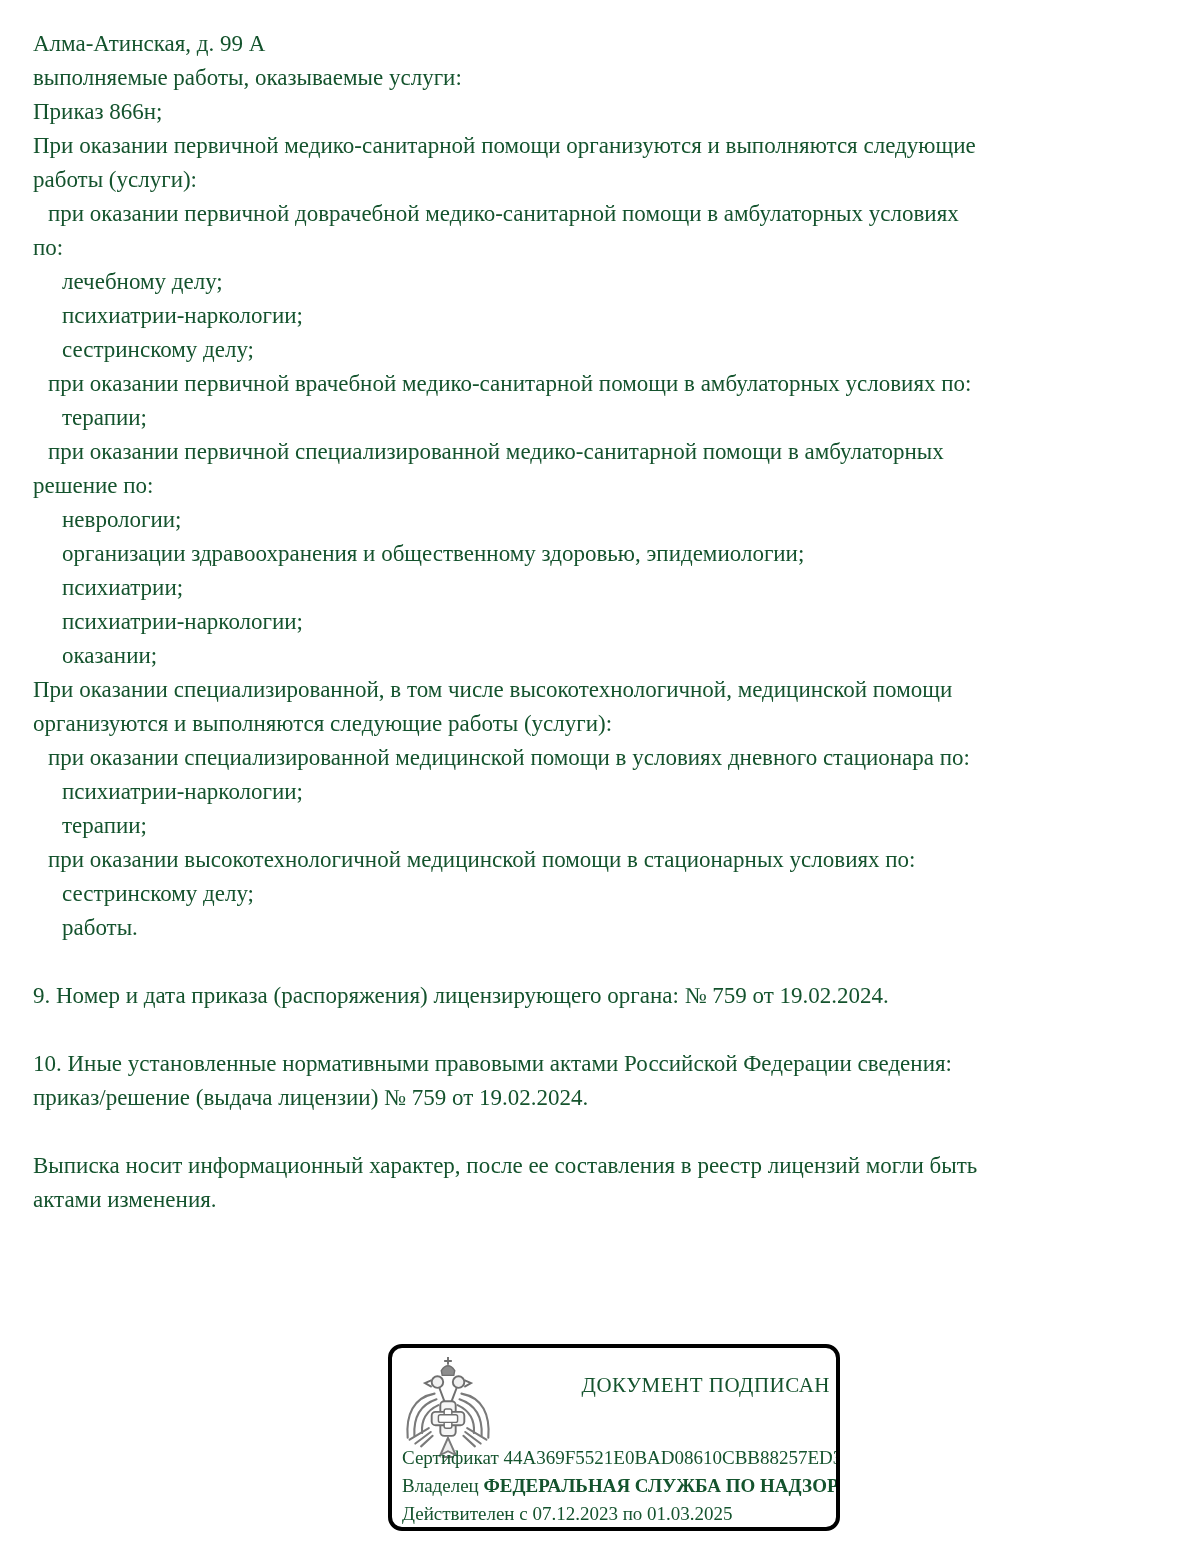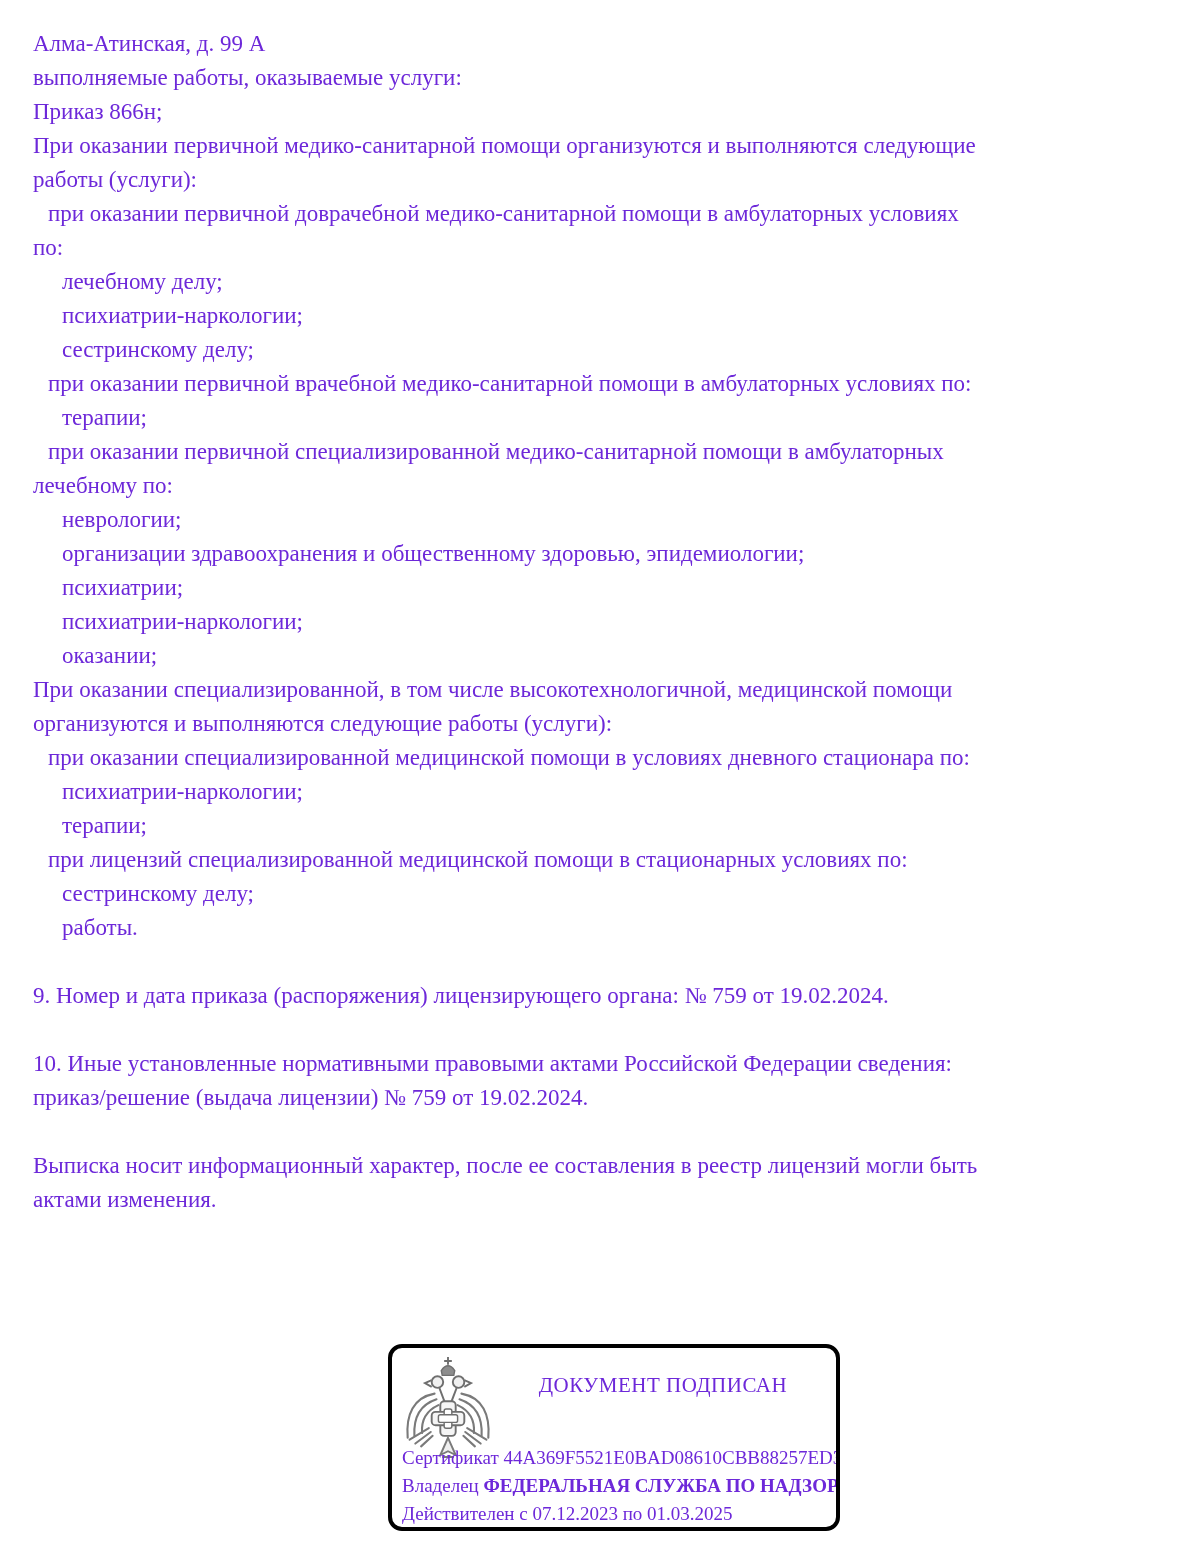--- a/index.html
+++ b/index.html
@@ -1,21 +1,21 @@
 <!DOCTYPE html>
 <html><head>
 <meta charset="utf-8">
 <style>
   html,body{margin:0;padding:0;background:#ffffff;}
   .page{
     position:relative;
     width:1200px;
     height:1568px;
     background:#ffffff;
-    color:#6d28d9;
+    color:#14532d;
     font-family:"Liberation Serif","DejaVu Serif",serif;
     overflow:hidden;
   }
   .doc-text{
     position:absolute;
     left:33px;
     top:27px;
     right:20px;
     font-size:23px;
     line-height:34px;
@@ -44,21 +44,21 @@
     left:8px;
     top:6px;
     width:96px;
     height:108px;
   }
   .stamp-title{
     position:absolute;
     left:104px;
     right:6px;
     top:24px;
-    text-align:center;
+    text-align:right;
     font-size:21px;
     line-height:26px;
     letter-spacing:0.5px;
   }
   .stamp-info{
     position:absolute;
     left:10px;
     right:0;
     top:96px;
     font-size:19px;
@@ -80,32 +80,32 @@
       <div class="line indent-0">При оказании первичной медико-санитарной помощи организуются и выполняются следующие</div>
       <div class="line indent-0">работы (услуги):</div>
       <div class="line indent-1">при оказании первичной доврачебной медико-санитарной помощи в амбулаторных условиях</div>
       <div class="line indent-0">по:</div>
       <div class="line indent-2">лечебному делу;</div>
       <div class="line indent-2">психиатрии-наркологии;</div>
       <div class="line indent-2">сестринскому делу;</div>
       <div class="line indent-1">при оказании первичной врачебной медико-санитарной помощи в амбулаторных условиях по:</div>
       <div class="line indent-2">терапии;</div>
       <div class="line indent-1">при оказании первичной специализированной медико-санитарной помощи в амбулаторных</div>
-      <div class="line indent-0">лечебному по:</div>
+      <div class="line indent-0">решение по:</div>
       <div class="line indent-2">неврологии;</div>
       <div class="line indent-2">организации здравоохранения и общественному здоровью, эпидемиологии;</div>
       <div class="line indent-2">психиатрии;</div>
       <div class="line indent-2">психиатрии-наркологии;</div>
       <div class="line indent-2">оказании;</div>
       <div class="line indent-0">При оказании специализированной, в том числе высокотехнологичной, медицинской помощи</div>
       <div class="line indent-0">организуются и выполняются следующие работы (услуги):</div>
       <div class="line indent-1">при оказании специализированной медицинской помощи в условиях дневного стационара по:</div>
       <div class="line indent-2">психиатрии-наркологии;</div>
       <div class="line indent-2">терапии;</div>
-      <div class="line indent-1">при лицензий специализированной медицинской помощи в стационарных условиях по:</div>
+      <div class="line indent-1">при оказании высокотехнологичной медицинской помощи в стационарных условиях по:</div>
       <div class="line indent-2">сестринскому делу;</div>
       <div class="line indent-2">работы.</div>
       <div class="line indent-0">&nbsp;</div>
       <div class="line indent-0">9. Номер и дата приказа (распоряжения) лицензирующего органа: № 759 от 19.02.2024.</div>
       <div class="line indent-0">&nbsp;</div>
       <div class="line indent-0">10. Иные установленные нормативными правовыми актами Российской Федерации сведения:</div>
       <div class="line indent-0">приказ/решение (выдача лицензии) № 759 от 19.02.2024.</div>
       <div class="line indent-0">&nbsp;</div>
       <div class="line indent-0">Выписка носит информационный характер, после ее составления в реестр лицензий могли быть</div>
       <div class="line indent-0">актами изменения.</div>

